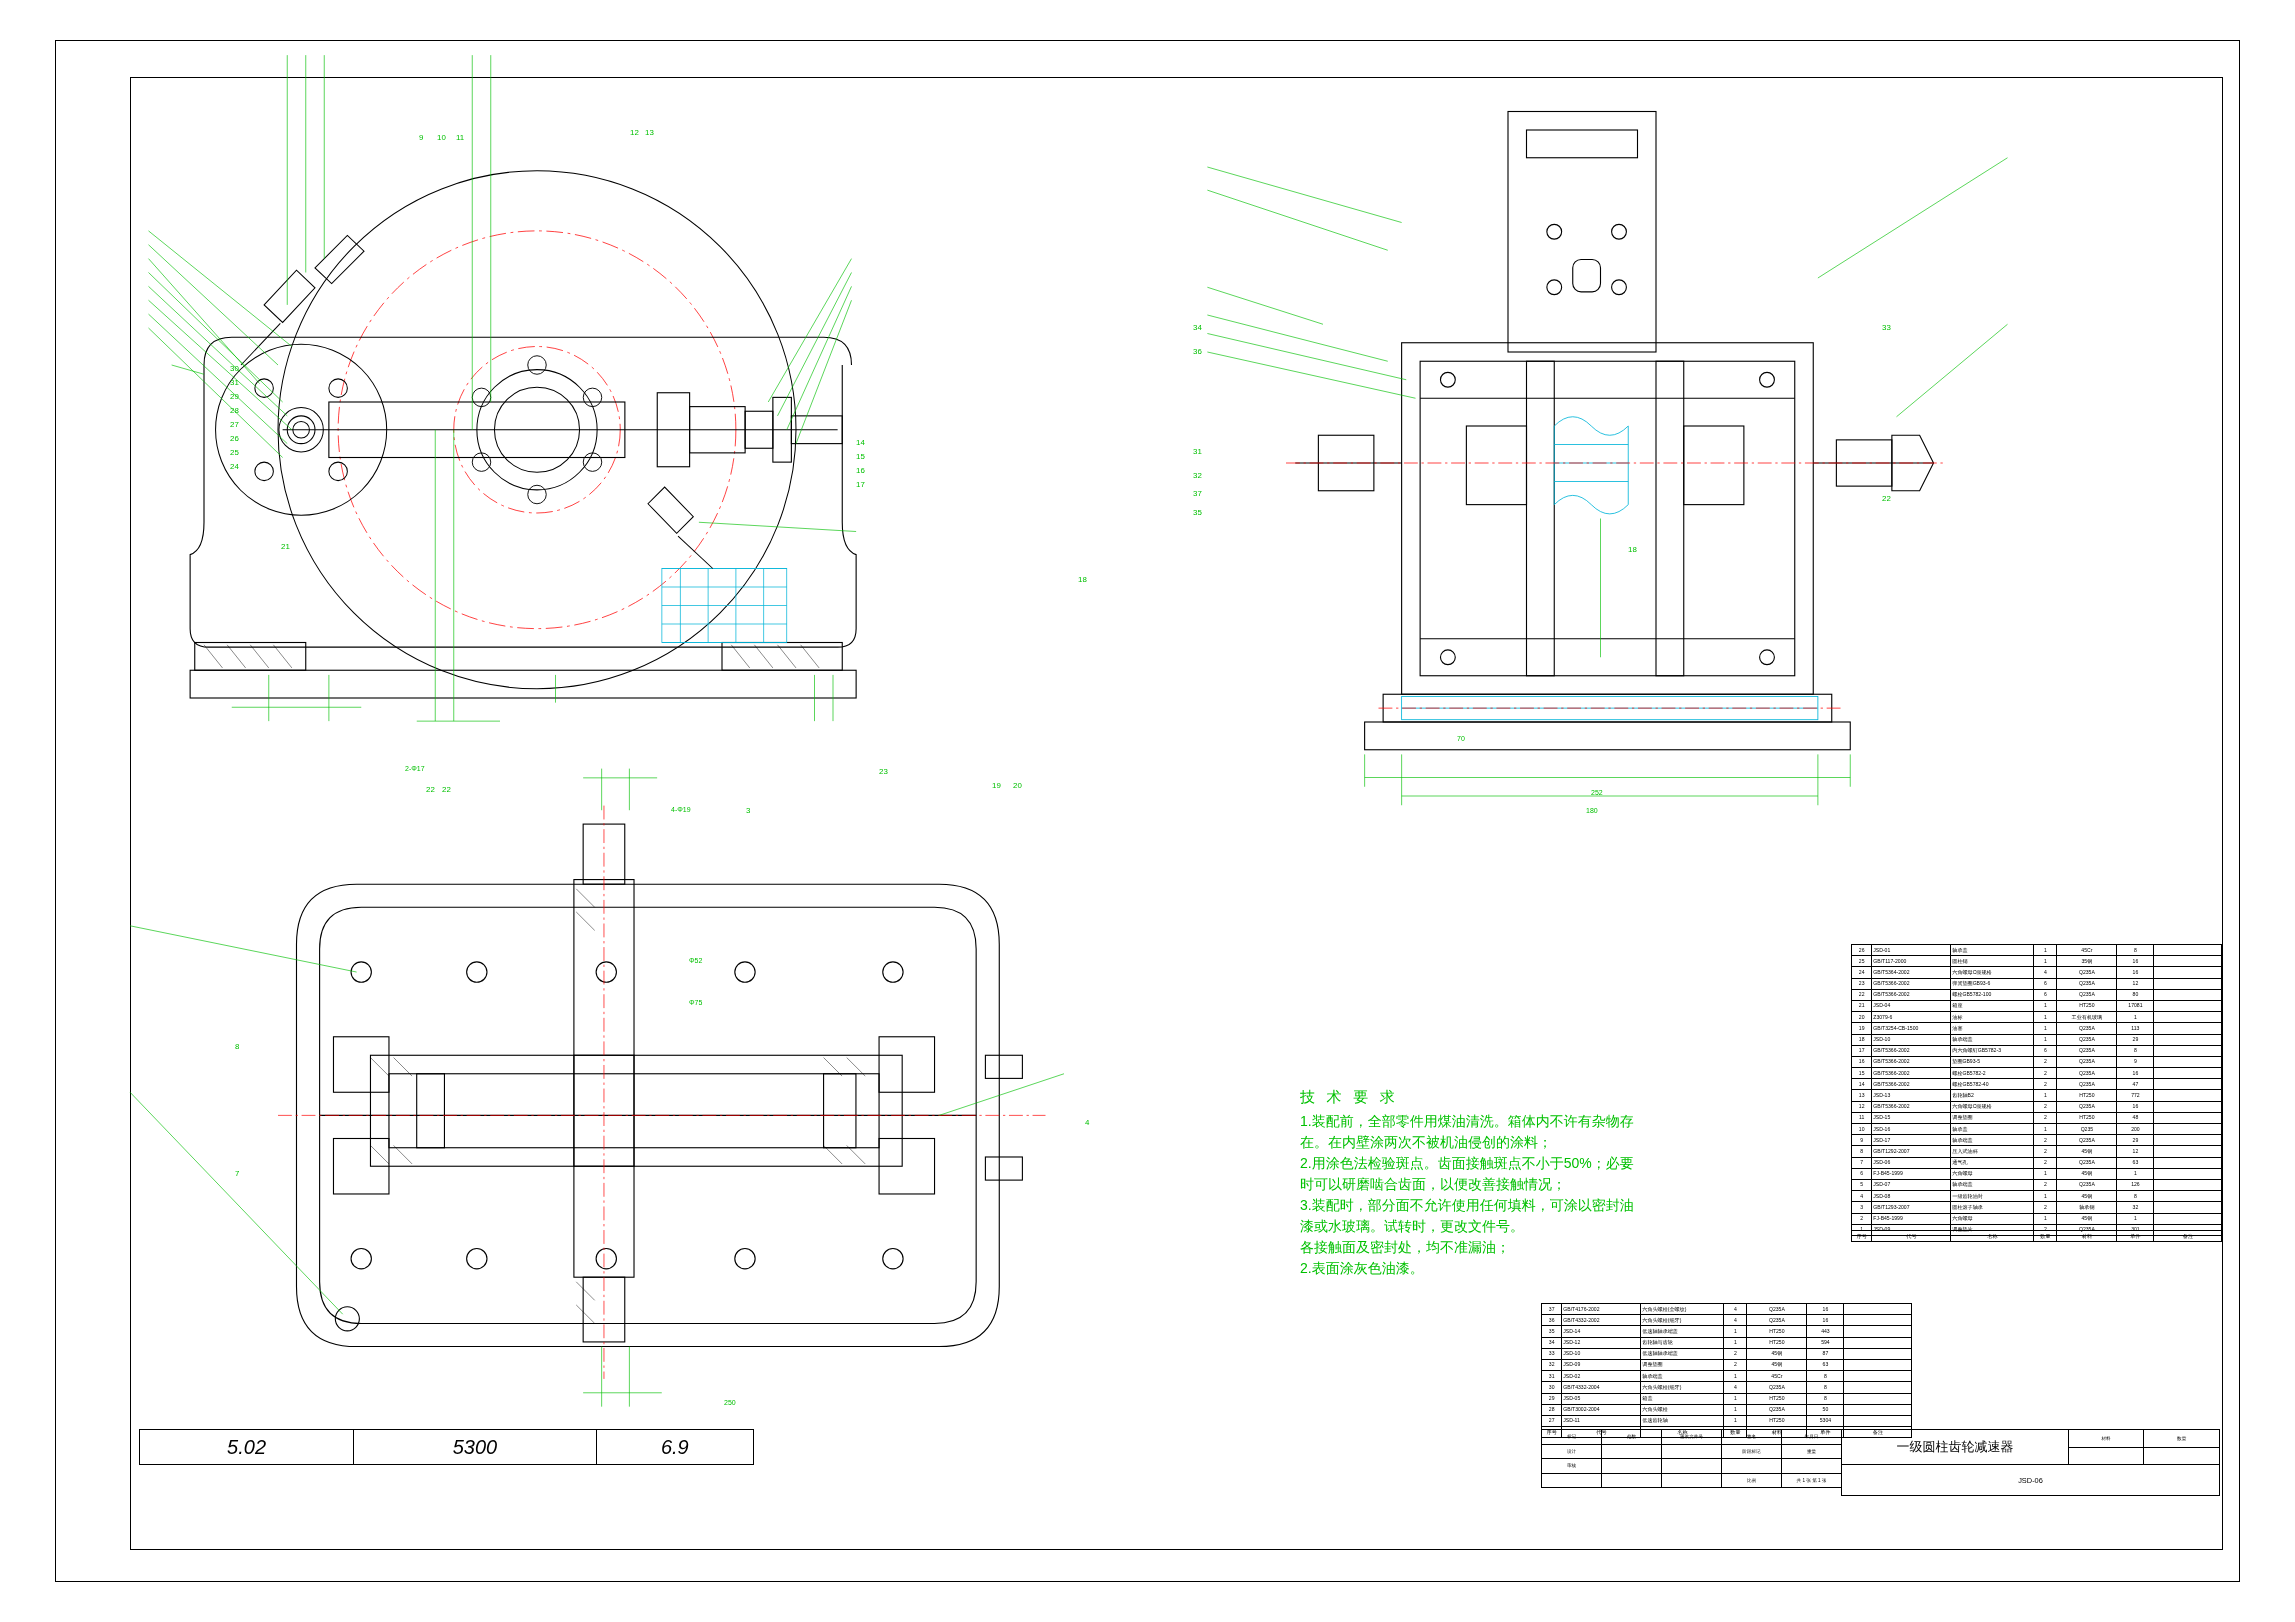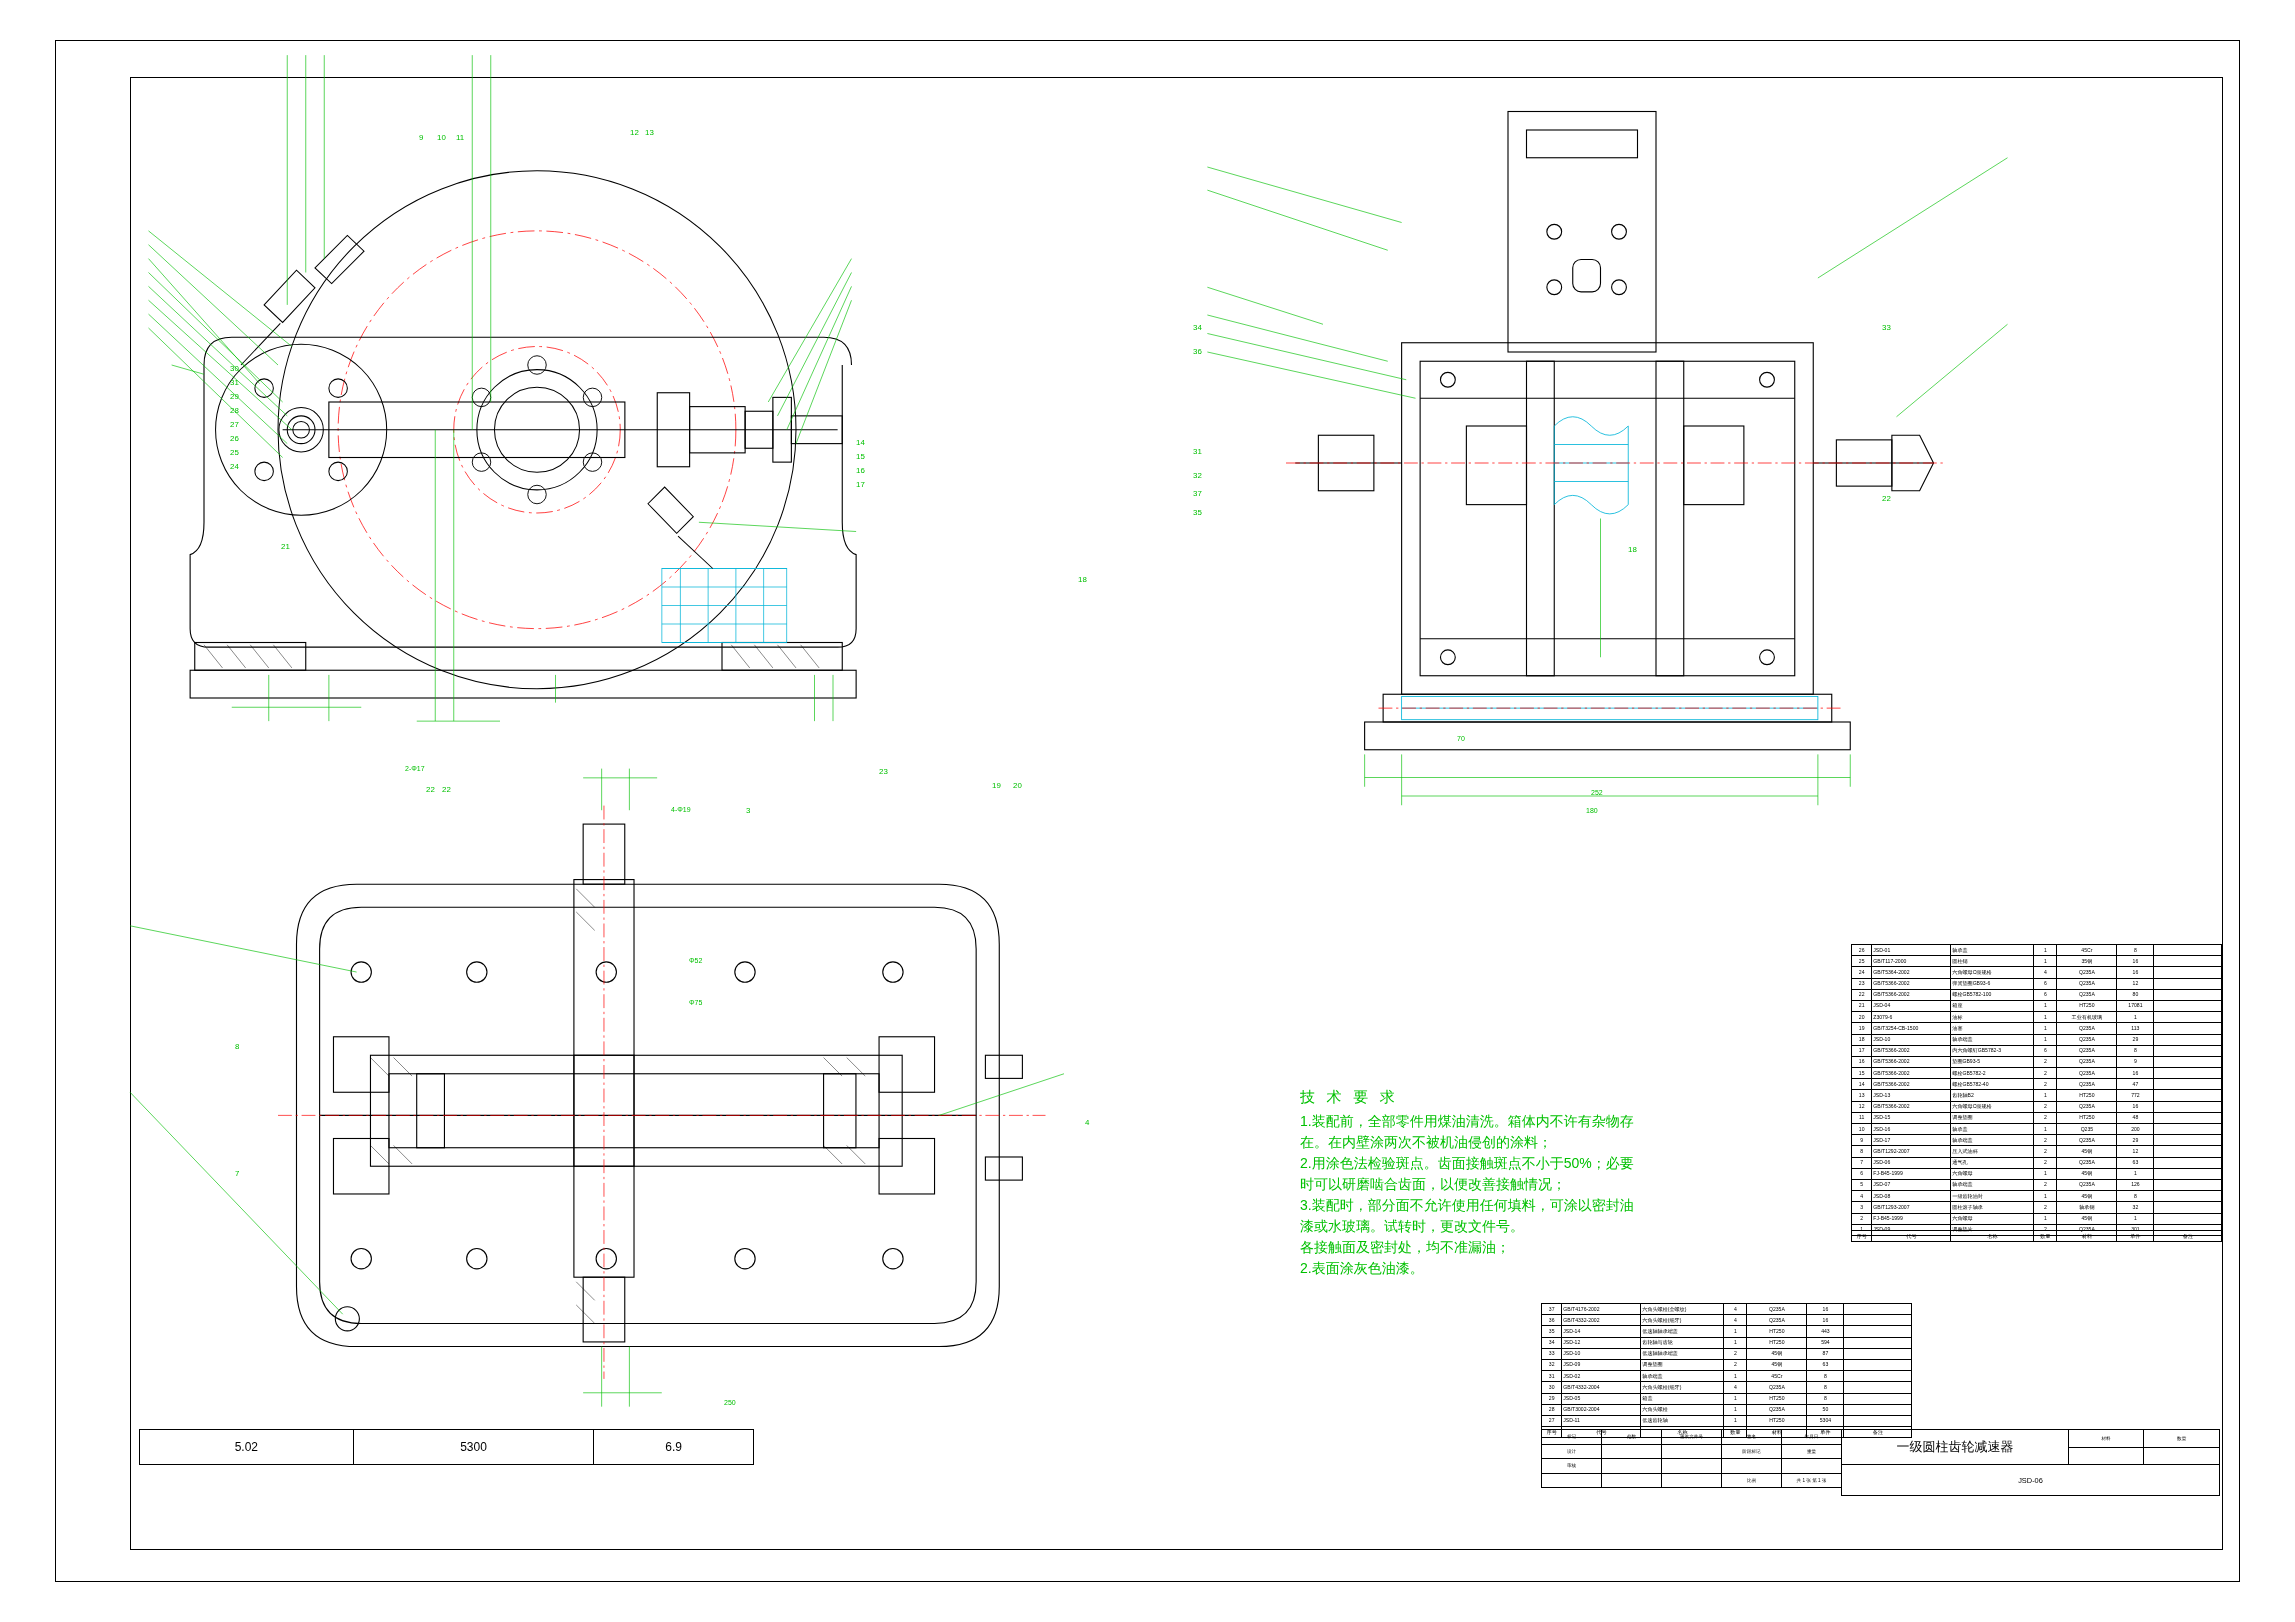--- a/index.html
+++ b/index.html
@@ -21,21 +21,21 @@
   .dim{position:absolute;color:#00c000;font-size:7px;font-family:"Liberation Sans",sans-serif;line-height:1;}
 
   
   #tech{position:absolute;left:1300px;top:1078px;width:490px;color:#00c000;font-size:14px;line-height:1.5;font-family:"Liberation Sans",sans-serif;margin-top:8px;}
   #tech .t-title{font-size:15px;letter-spacing:3.7px;margin-bottom:2.8px;}
   #tech p{margin:0;}
 
   
   #param{position:absolute;left:139px;top:1429px;width:615px;border-collapse:collapse;}
   #param td{border:0.9px solid #000;text-align:center;font-size:12px;color:#000;height:28px;}
-  #param tr.vals td{font-size:12px;height:32px;}
+  #param tr.vals td{font-size:20px;height:32px;font-style:italic;}
 
   
   .bom{position:absolute;border-collapse:collapse;table-layout:fixed;}
   .bom td{border:0.5px solid #000;font-size:5.1px;color:#000;height:10.2px;padding:0 0.9px;overflow:hidden;white-space:nowrap;text-align:center;line-height:1;}
   .bom td.l{text-align:left;}
   #bom-upper{left:1851px;top:944px;width:370px;}
   #bom-lower{left:1541px;top:1303px;width:370px;}
 
   
   #titleblock{position:absolute;left:1841px;top:1429px;width:379px;height:118px;}

